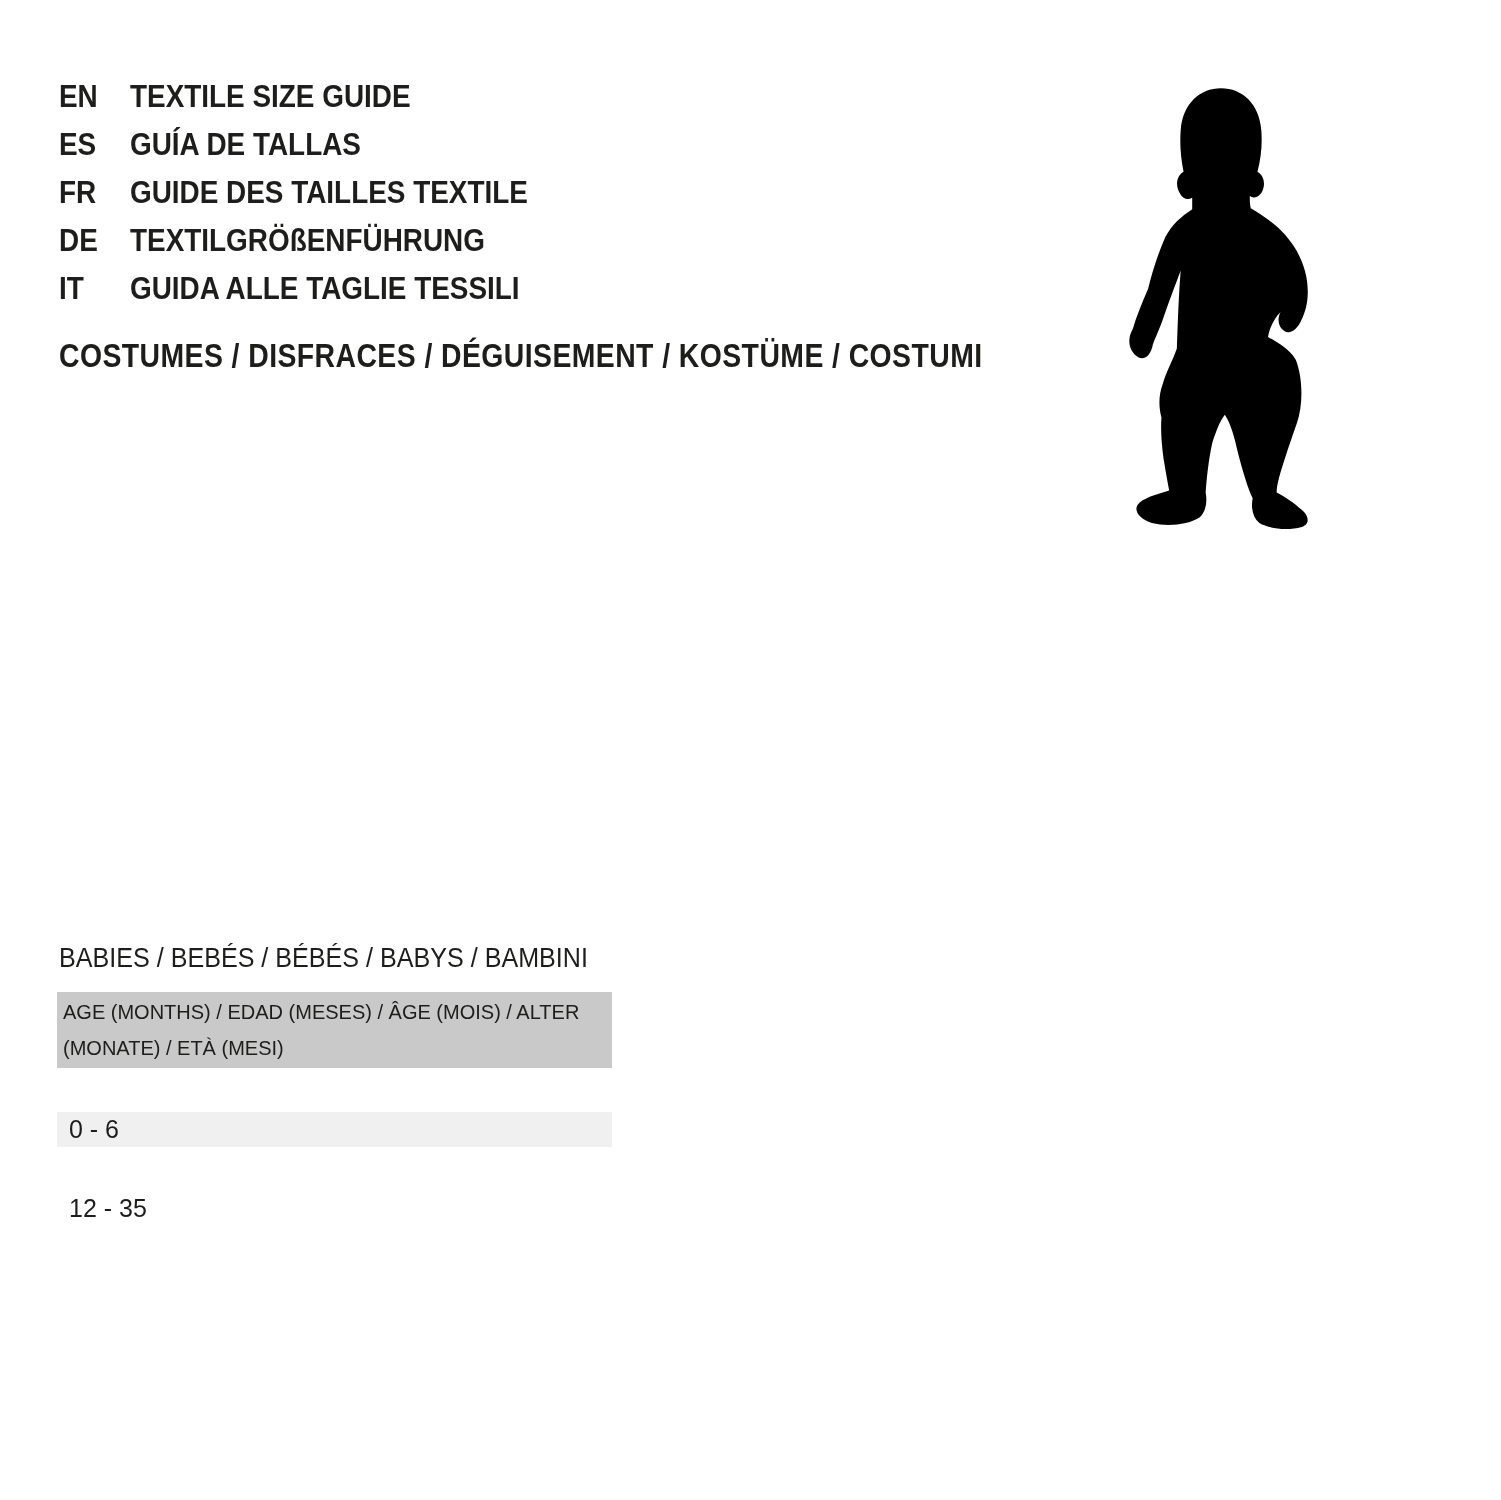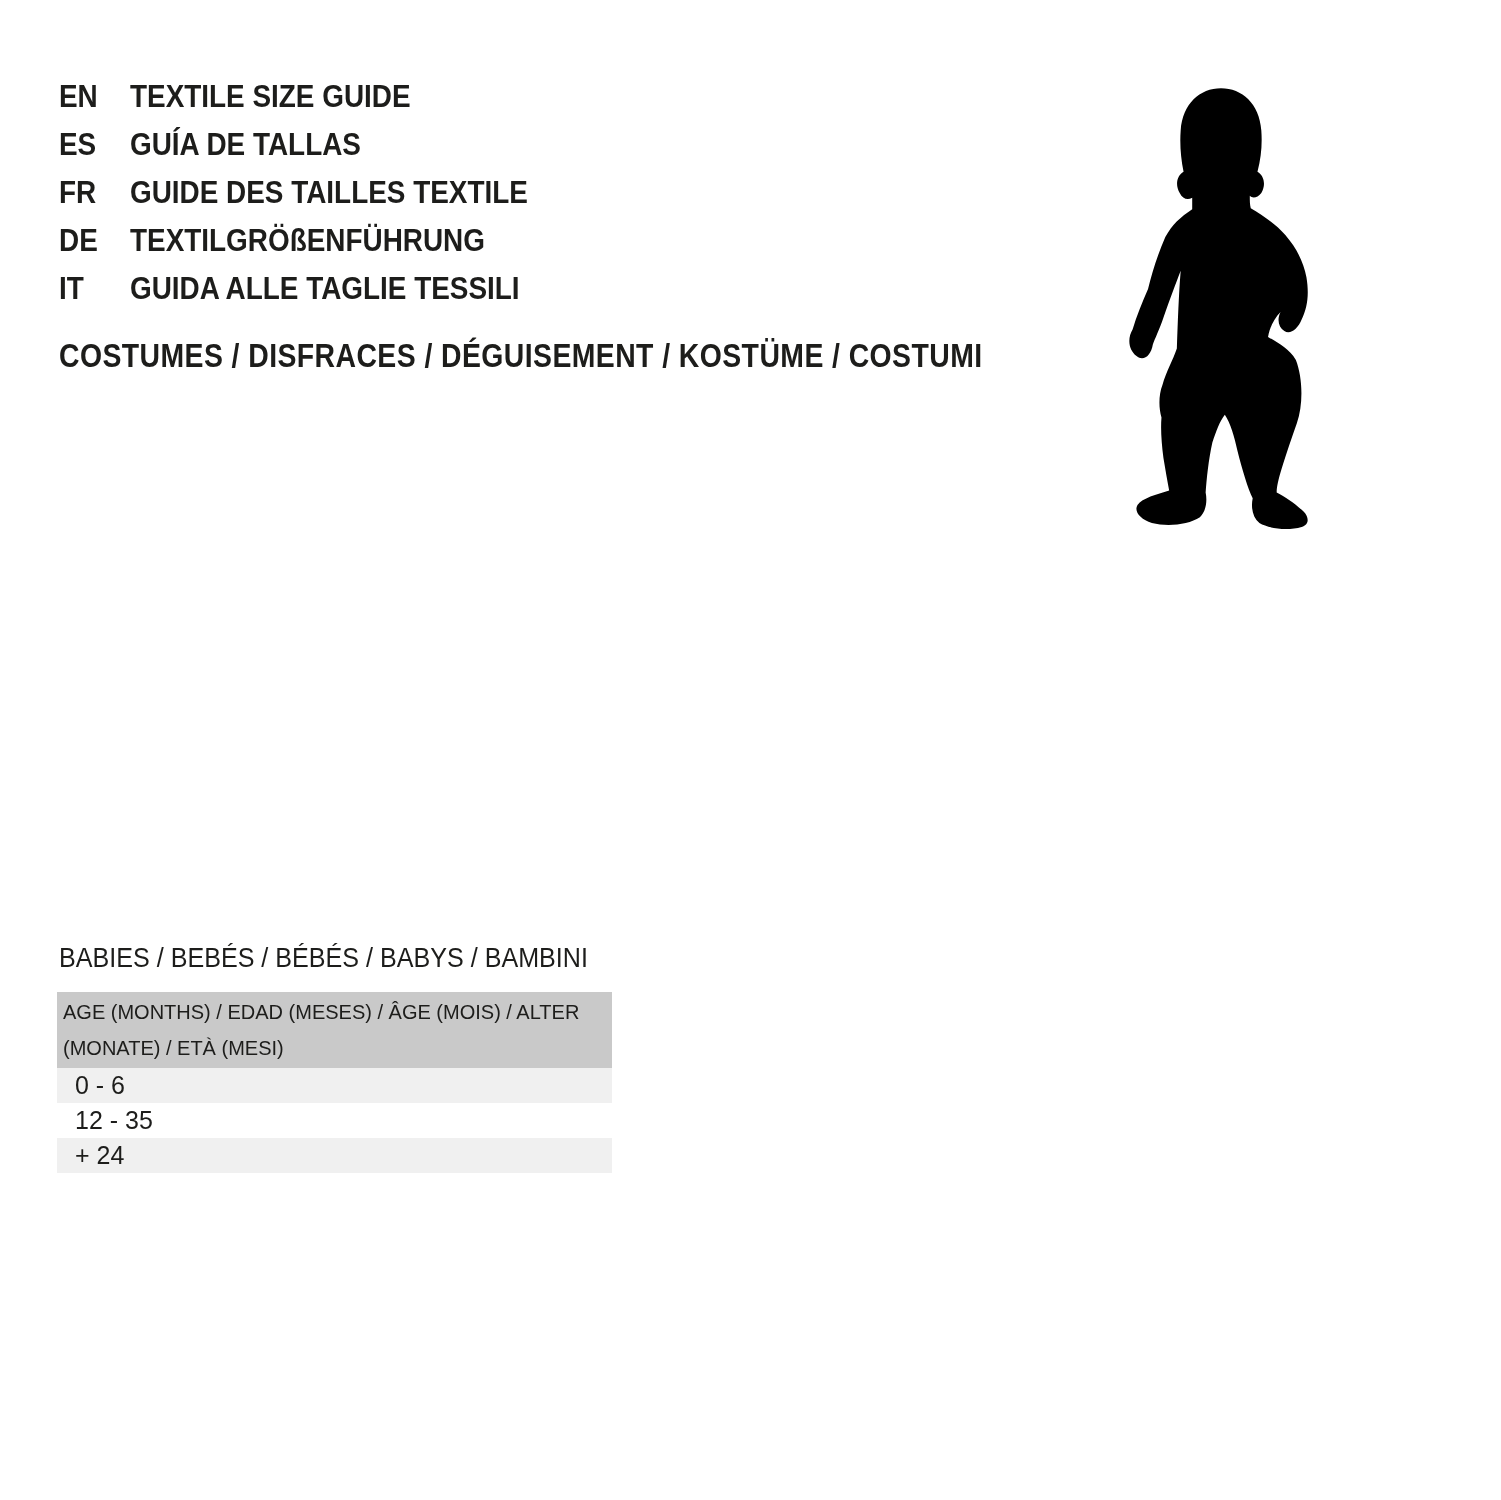--- a/index.html
+++ b/index.html
@@ -84,24 +84,25 @@
     background: #c9c9c9;
     min-height: 76px;
     padding: 2px 4px 2px 6px;
     font-size: 20px;
     line-height: 36px;
     font-weight: 400;
   }
   .size-row {
     height: 35px;
     line-height: 35px;
-    padding-left: 18px;
+    padding-left: 12px;
     font-size: 25px;
     font-weight: 400;
     white-space: nowrap;
+    margin-top: 44px;
   }
   .size-row:nth-child(odd) { background: #ffffff; }
   .size-row:nth-child(even) { background: #f0f0f0; }
 </style>
 </head>
 <body>
 
 <div class="languages">
   <div class="lang-row">
     <span class="lang-code">EN</span>
@@ -178,14 +179,13 @@
       Z"></path>
   </svg>
 </div>
 
 <div class="section-title">BABIES / BEBÉS / BÉBÉS / BABYS / BAMBINI</div>
 
 <div class="size-table">
   <div class="size-table-header">AGE (MONTHS) / EDAD (MESES) / ÂGE (MOIS) / ALTER (MONATE) / ETÀ (MESI)</div>
   <div class="size-row">0 - 6</div>
   <div class="size-row">12 - 35</div>
-  <div class="size-row">+ 24</div>
 </div>
 
 </body></html>

